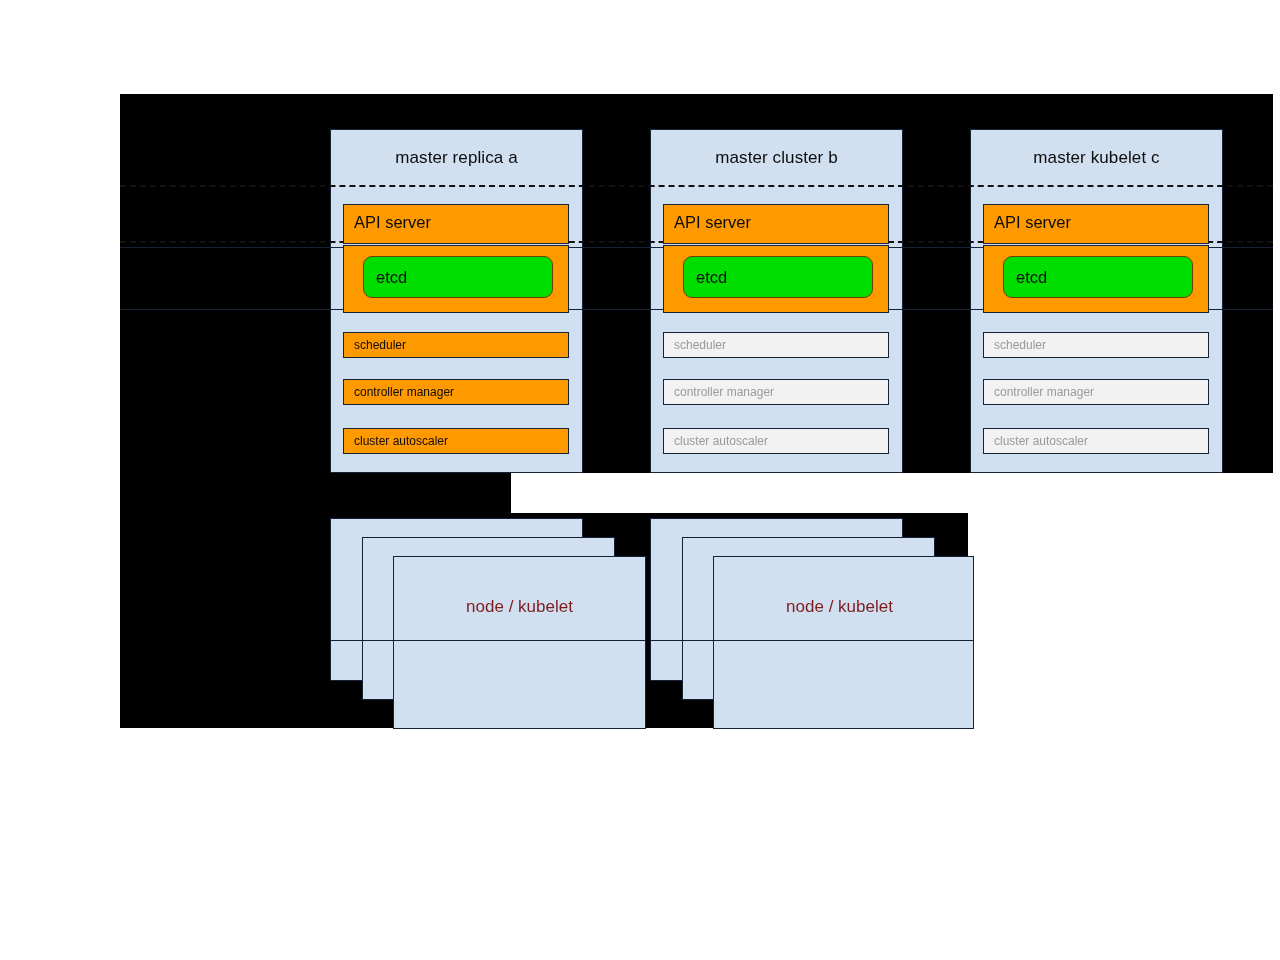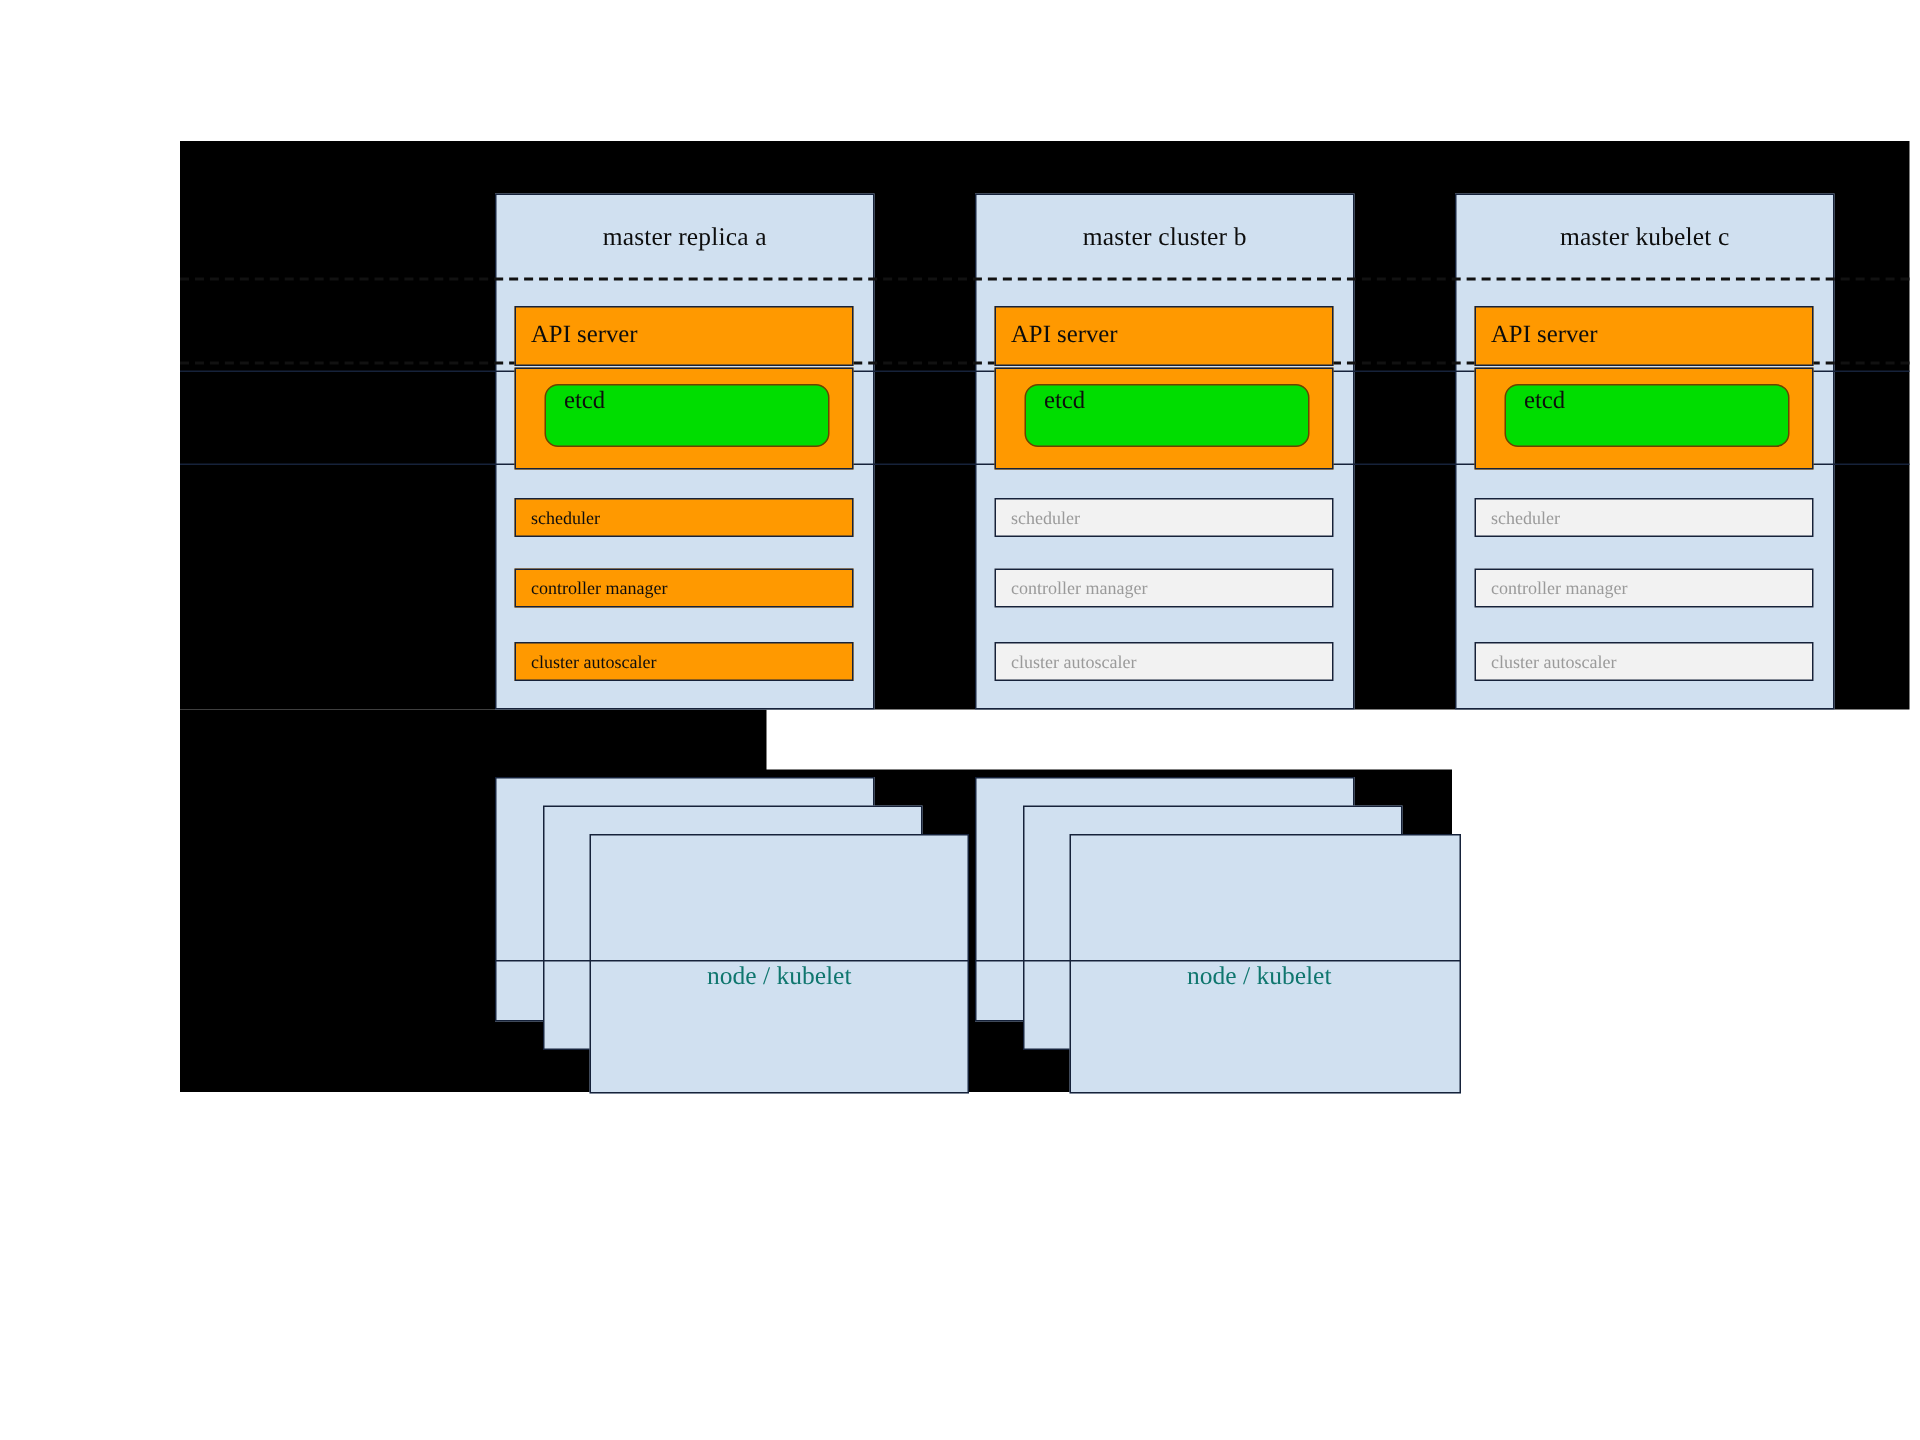--- a/index.html
+++ b/index.html
@@ -15,21 +15,20 @@
     position: relative;
     overflow: hidden;
   }
 
   #canvas {
     position: absolute;
     left: 0; top: 0;
     width: 1280px;
     height: 960px;
     background: #ffffff;
-    font-family: Liberation Serif, serif;
   }
 
   
   .plate {
     position: absolute;
     background: #000000;
   }
 
   
   .box {
@@ -105,37 +104,36 @@
 
   .etcd {
     position: absolute;
     box-sizing: border-box;
     background: #00dd00;
     border: 1px solid #6b4300;
     border-radius: 9px;
     font-size: 16.5px;
     color: #0d0d0d;
     display: flex;
-    align-items: flex-start;
+    align-items: center;
     padding-left: 12px;
   }
 
   
   .nodecard {
     position: absolute;
     box-sizing: border-box;
     background: #d0e0f0;
     border: 1px solid #16223a;
   }
   .nodelabel {
     position: absolute;
     text-align: center;
     font-size: 17px;
-    color: #0f766e;
-    margin-top: 44px;
+    color: #7f1d1d;
   }
 </style>
 </head>
 <body>
 
 <div id="canvas">
 
   <div class="plate" style="left:120px; top:94px;  width:1153px; height:379px;"></div>
   <div class="plate" style="left:120px; top:473px; width:391px;  height:255px;"></div>
   <div class="plate" style="left:120px; top:513px; width:848px;  height:215px;"></div>

